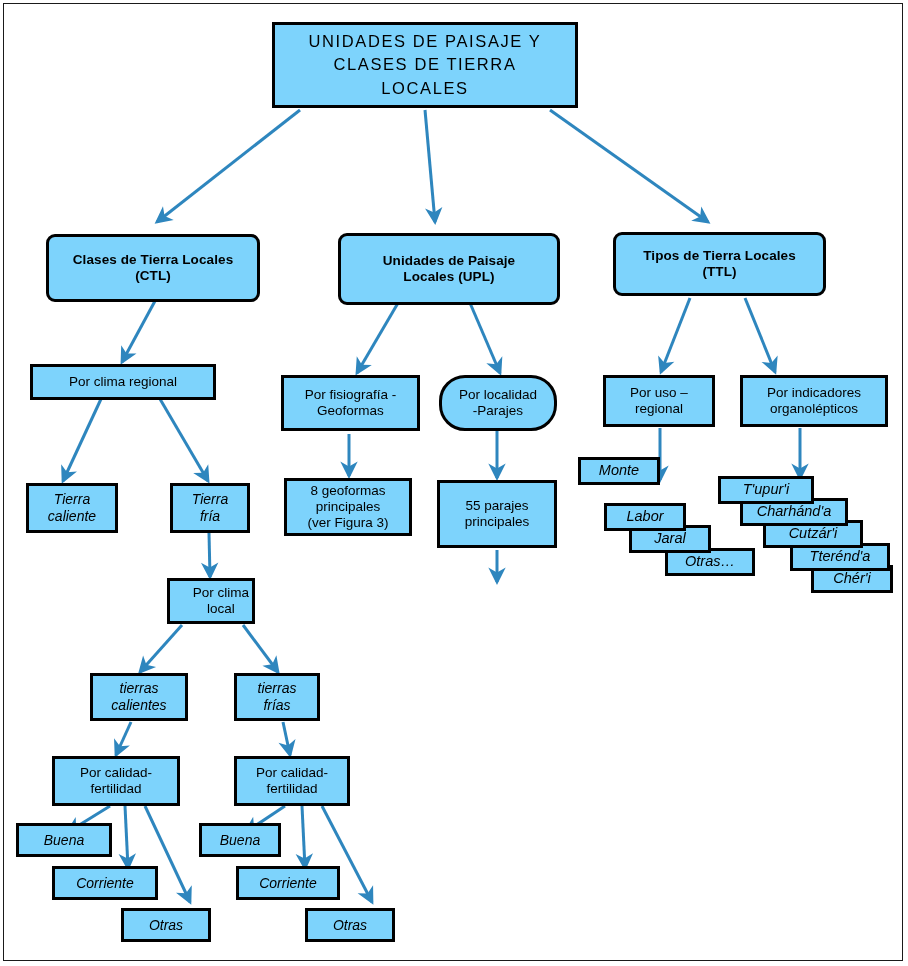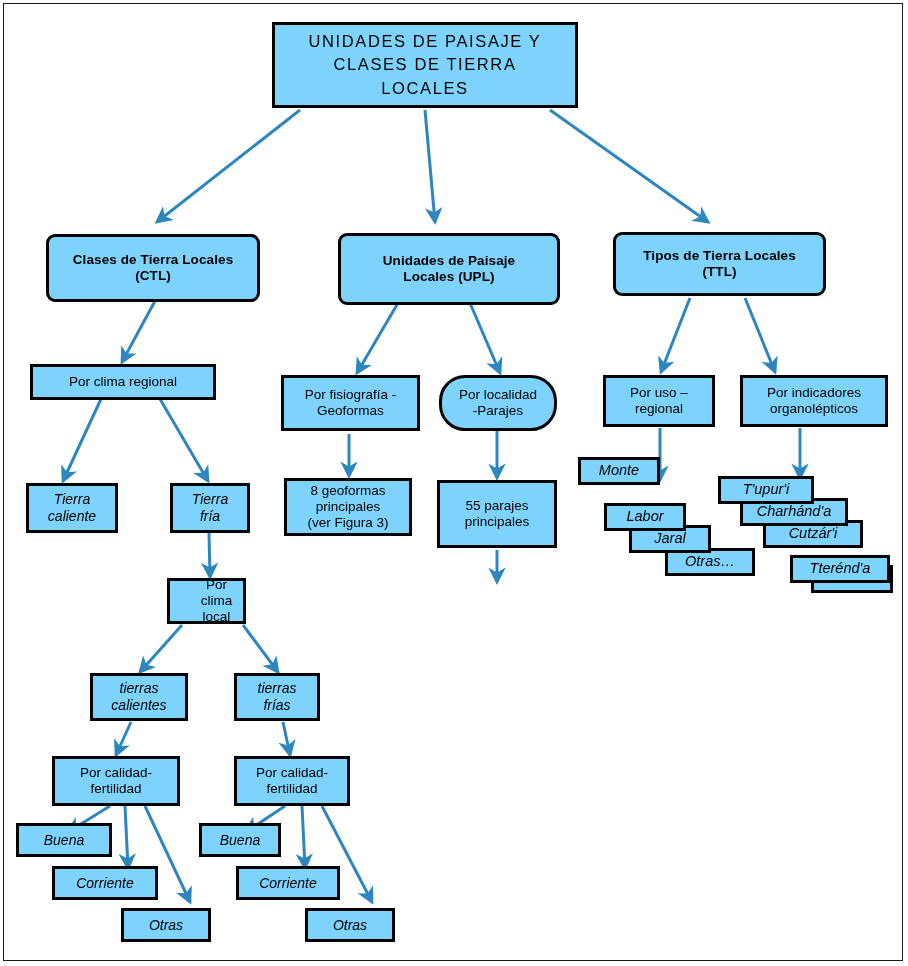--- a/index.html
+++ b/index.html
@@ -165,21 +165,21 @@
   <div class="node lvl2" style="left:603px; top:375px; width:112px; height:52px;">Por uso –
 regional</div>
   <div class="node lvl2" style="left:740px; top:375px; width:148px; height:52px;">Por indicadores
 organolépticos</div>
 
   <div class="node ital" style="left:26px; top:483px; width:92px; height:50px;">Tierra
 caliente</div>
   <div class="node ital" style="left:170px; top:483px; width:80px; height:50px;">Tierra
 fría</div>
 
-  <div class="node lvl2" style="left:167px; top:578px; width:79px; height:46px;padding-left:20px;">Por clima
+  <div class="node lvl2" style="left:167px; top:578px; width:88px; height:46px;padding-left:20px;">Por clima
 local</div>
 
   <div class="node ital" style="left:90px; top:673px; width:98px; height:48px;">tierras
 calientes</div>
   <div class="node ital" style="left:234px; top:673px; width:86px; height:48px;">tierras
 frías</div>
 
   <div class="node lvl2" style="left:52px; top:756px; width:128px; height:50px;">Por calidad-
 fertilidad</div>
   <div class="node lvl2" style="left:234px; top:756px; width:116px; height:50px;">Por calidad-
@@ -200,16 +200,16 @@
 principales</div>
 
   <div class="node cascade" style="left:578px; top:457px; width:82px; height:28px; z-index:14;">Monte</div>
   <div class="node cascade" style="left:604px; top:503px; width:82px; height:28px; z-index:13;">Labor</div>
   <div class="node cascade" style="left:629px; top:525px; width:82px; height:28px; z-index:12;">Jaral</div>
   <div class="node cascade" style="left:649px; top:548px; width:90px; height:28px; z-index:11;margin-left:16px;">Otras…</div>
 
   <div class="node cascade" style="left:718px; top:476px; width:96px; height:28px; z-index:14;">T'upur'i</div>
   <div class="node cascade" style="left:740px; top:498px; width:108px; height:28px; z-index:13;">Charhánd'a</div>
   <div class="node cascade" style="left:763px; top:520px; width:100px; height:28px; z-index:12;text-align:center;">Cutzár'i</div>
-  <div class="node cascade" style="left:790px; top:543px; width:100px; height:28px; z-index:11;margin-top:12px;">Tterénd'a</div>
+  <div class="node cascade" style="left:790px; top:543px; width:100px; height:28px; z-index:11;">Tterénd'a</div>
   <div class="node cascade" style="left:811px; top:565px; width:82px; height:28px; z-index:10;">Chér'i</div>
 
 </div>
 
 </body></html>

